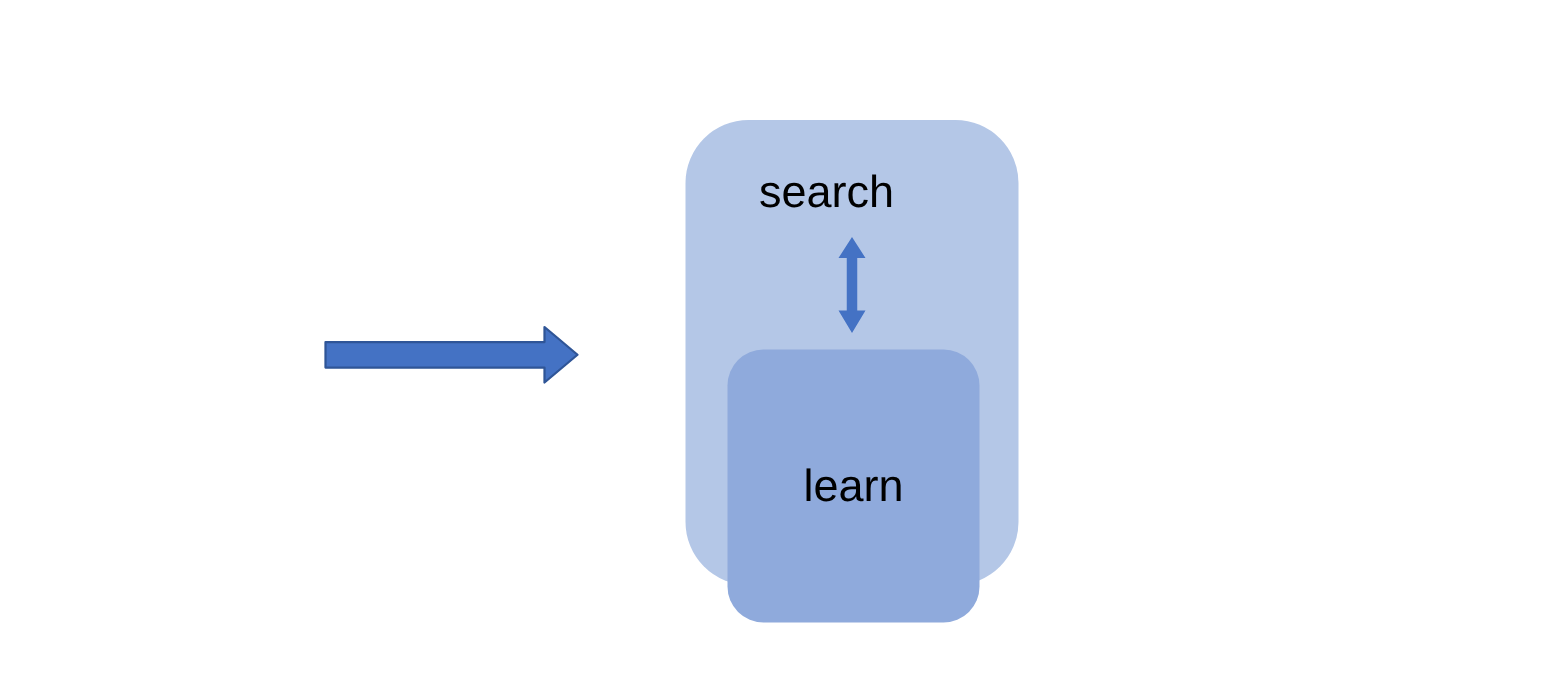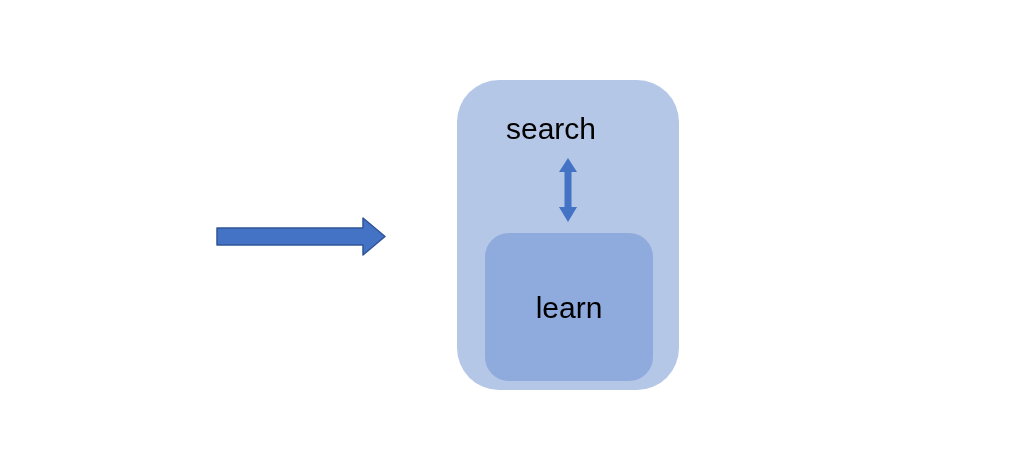--- a/index.html
+++ b/index.html
@@ -54,21 +54,21 @@
     left: 557px;
     top: 156px;
     width: 22px;
     height: 68px;
   }
   .inner-box {
     position: absolute;
     left: 485px;
     top: 233px;
     width: 168px;
-    height: 148px;
+    height: 182px;
     border-radius: 24px;
     display: flex;
     align-items: center;
     justify-content: center;
   }
   .learn-label {
     position: static;
     font-size: 30px;
     line-height: 37px;
   }

